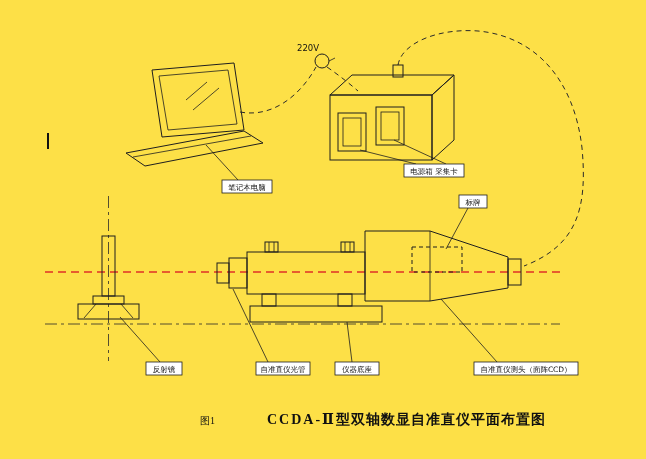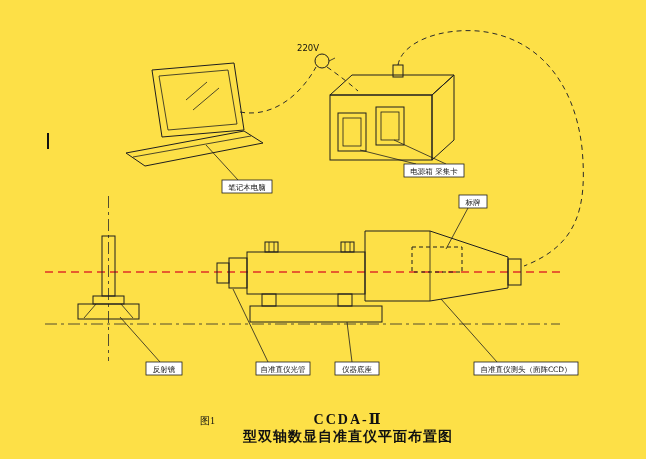--- a/index.html
+++ b/index.html
@@ -9,26 +9,26 @@
   svg .ln{fill:none;stroke:#1f1f1f;stroke-width:1;}
   svg .thin{fill:none;stroke:#1f1f1f;stroke-width:0.8;}
   svg .cable{fill:none;stroke:#2a2a2a;stroke-width:1;stroke-dasharray:5 4;}
   svg .axis{stroke:#e03127;stroke-width:1.4;stroke-dasharray:8 5;}
   svg .centerline{stroke:#2a2a2a;stroke-width:0.8;stroke-dasharray:12 4 3 4;}
   svg .dashedrect{fill:none;stroke:#1f1f1f;stroke-width:1;stroke-dasharray:4 3;}
   svg .lblbox{fill:#ffffff;stroke:#1f1f1f;stroke-width:0.8;}
   svg text{font-family:"DejaVu Sans","Liberation Sans",sans-serif;font-size:7.5px;fill:#111;}
   svg text.volt{font-size:8.5px;}
   .caption{position:absolute;left:0;top:411px;width:646px;display:flex;align-items:baseline;
-           padding-left:200px;gap:28px;box-sizing:border-box;
+           padding-left:200px;gap:52px;box-sizing:border-box;
            font-family:"Liberation Serif","DejaVu Serif",serif;color:#111;}
   .caption .figno{font-size:10px;}
   .caption .model{font-size:14px;font-weight:600;letter-spacing:2px;}
   .caption .rest{font-size:14px;font-weight:600;letter-spacing:1px;}
-  .cap-main{display:flex;align-items:center;flex-direction:column;}
+  .cap-main{display:flex;align-items:flex-start;}
 </style>
 </head>
 <body>
 
 <div class="stage">
 <svg width="646" height="459" viewBox="0 0 646 459">
 
   <rect x="47" y="133" width="2" height="16" fill="#111"></rect>
 
   <line class="axis" x1="45" y1="272" x2="560" y2="272"></line>

